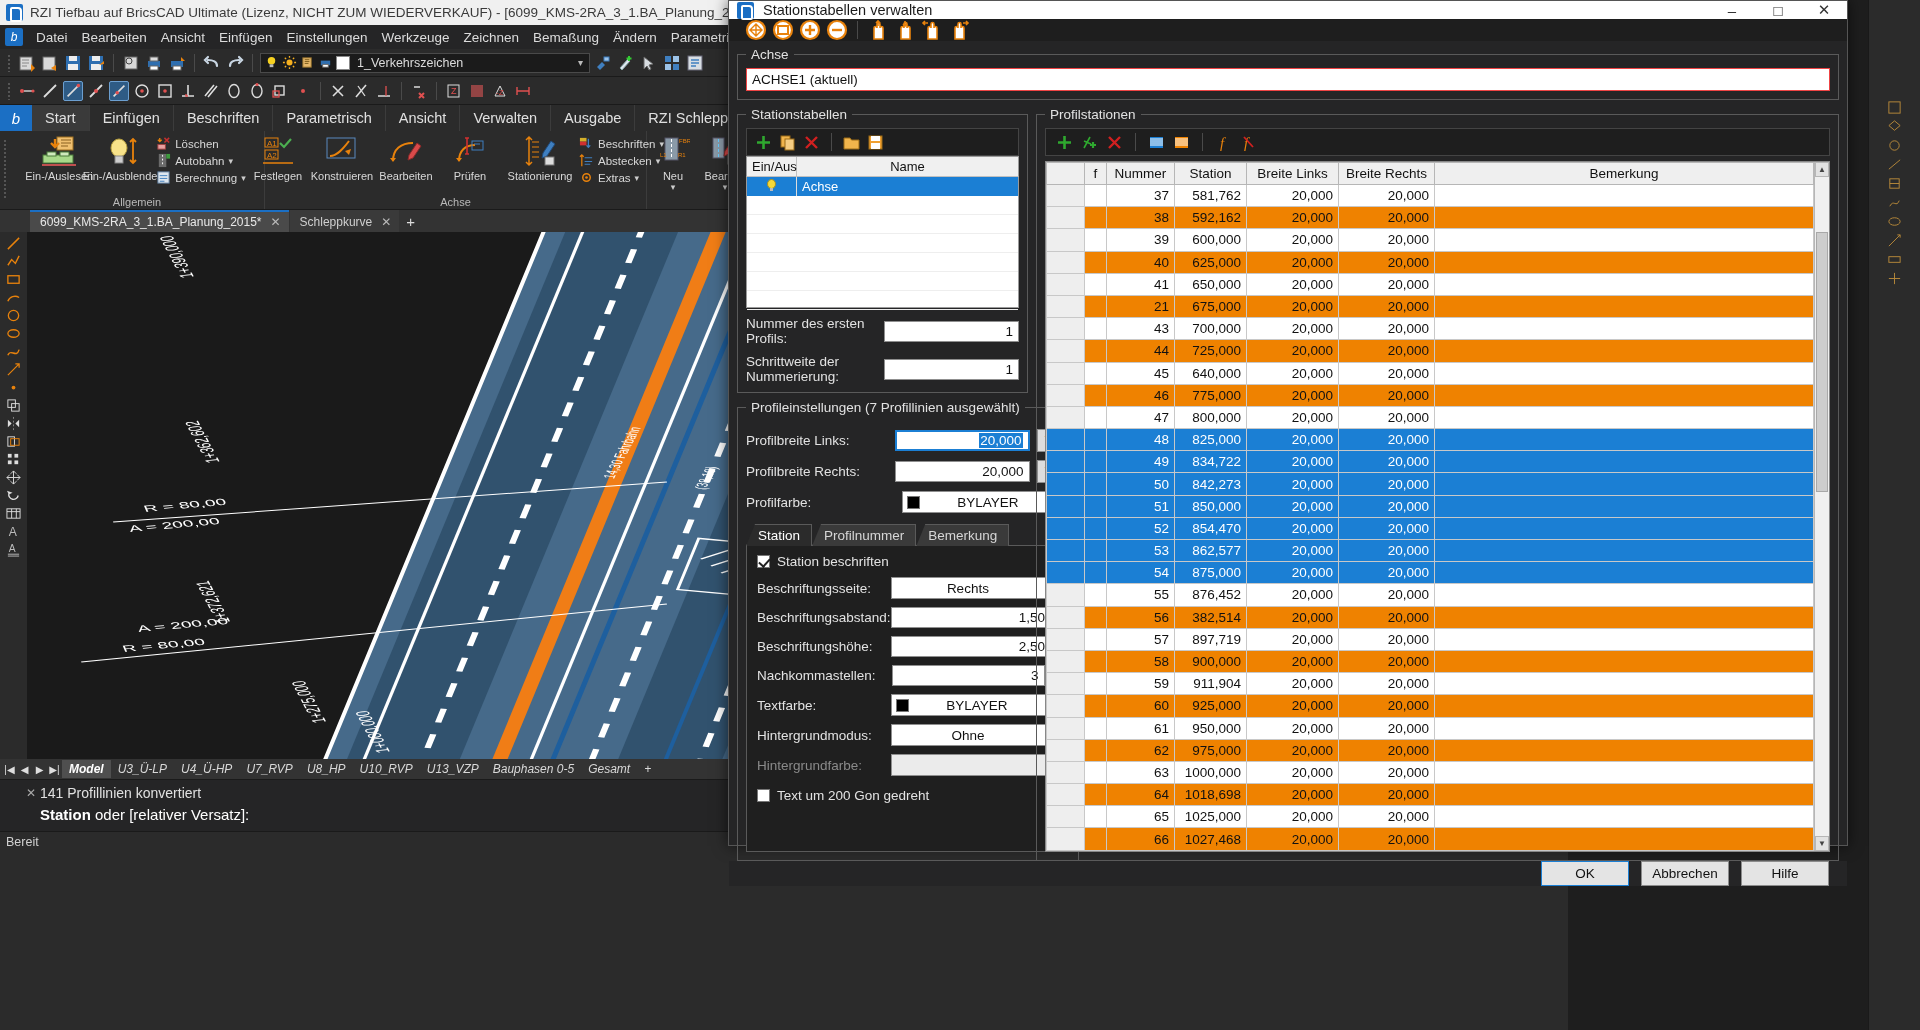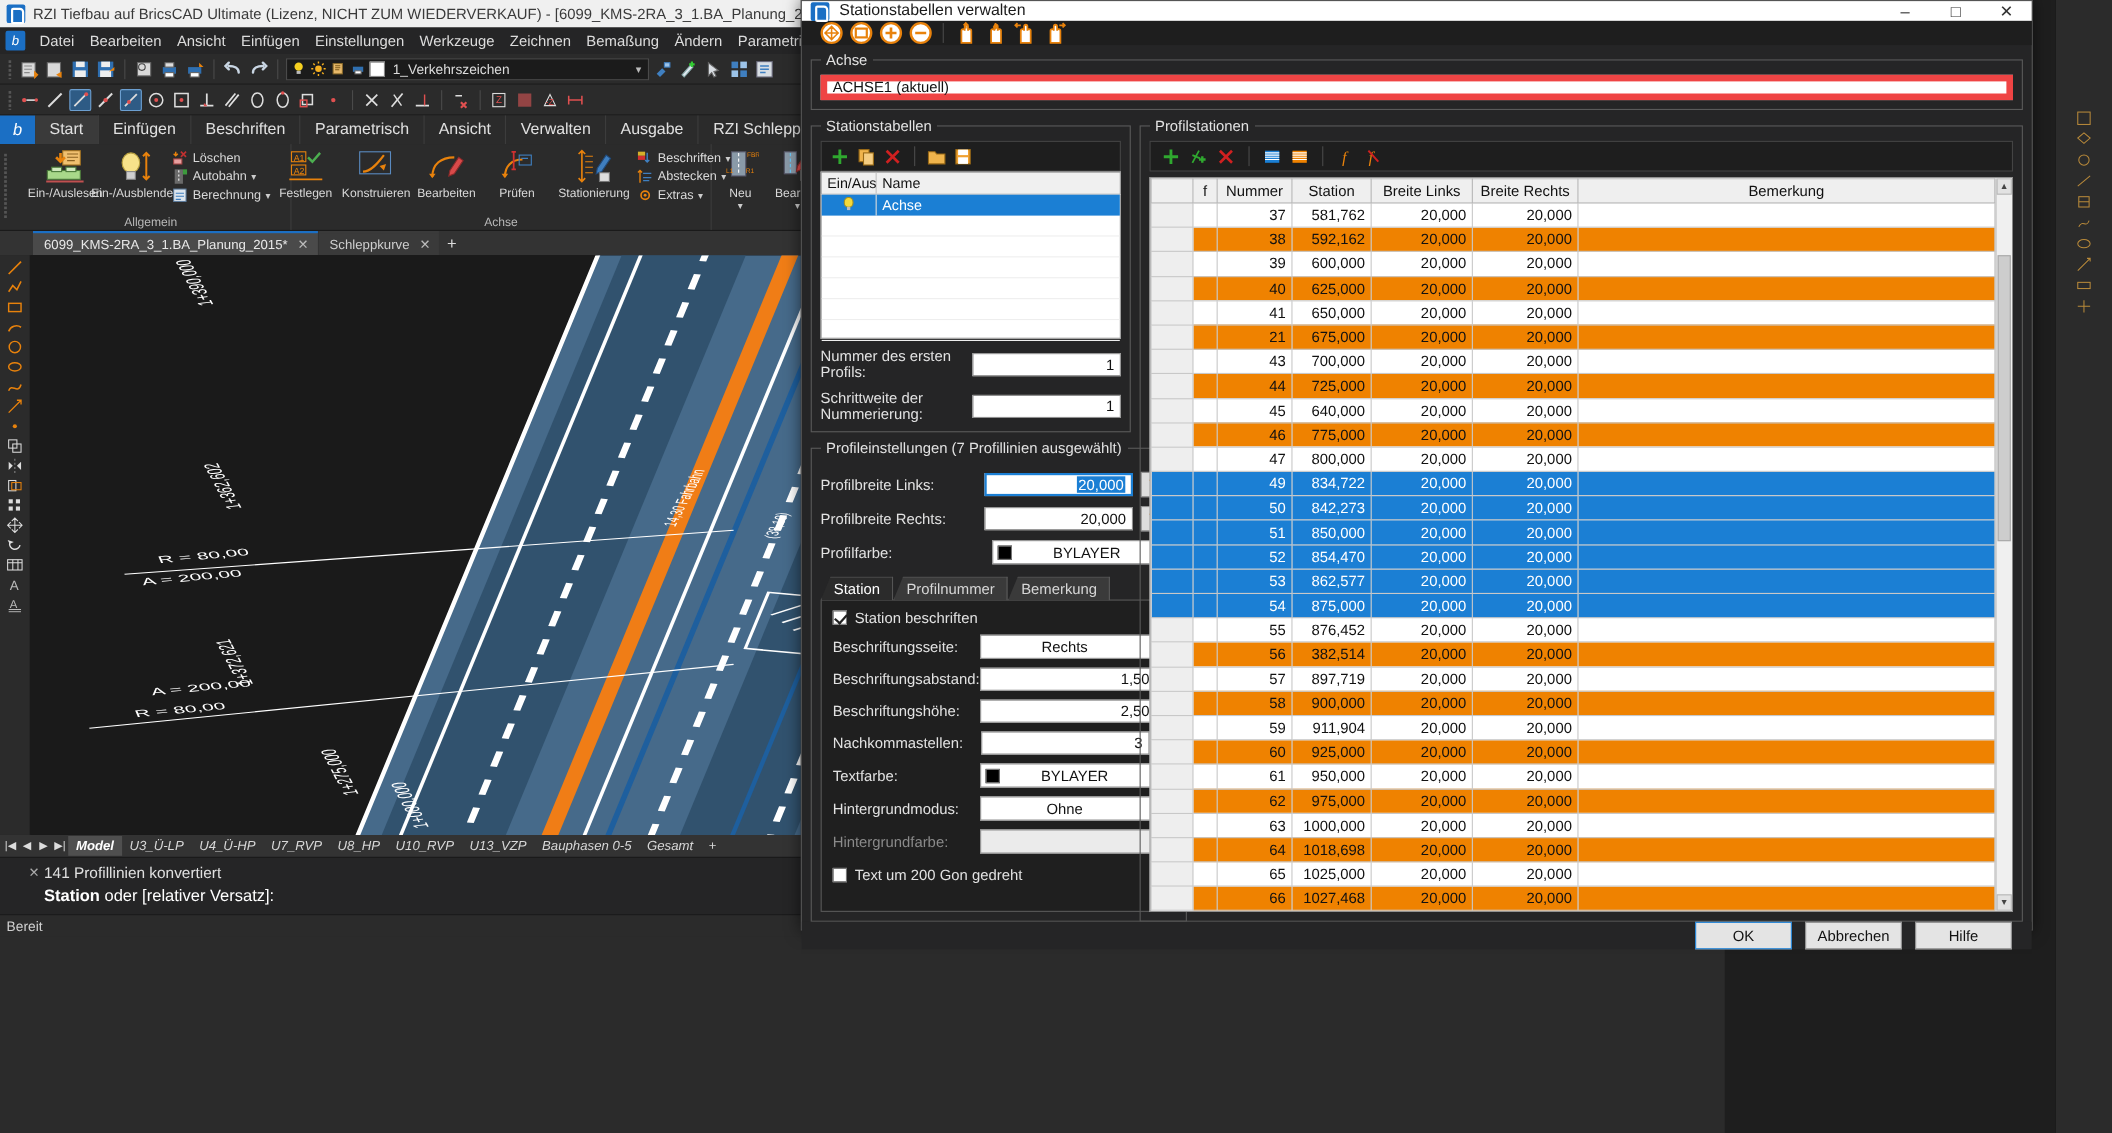--- a/index.html
+++ b/index.html
@@ -89,32 +89,32 @@
   .dlgtitle .dt{font-size:14.5px;color:#1a1a1a;}
   .wbtns{margin-left:auto;display:flex;height:100%;}
   .wbtn{width:46px;display:flex;align-items:center;justify-content:center;color:#333;font-size:15px;}
 
   .dtoolbar{height:32px;background:#1e1e1e;display:flex;align-items:center;gap:5px;padding-left:16px;}
   .dbody{flex:1;display:flex;flex-direction:column;padding:6px 8px 0 8px;}
 
   fieldset.fs{border:1px solid #5a5a5a;margin:0;padding:6px 8px 8px 8px;}
   fieldset.fs > legend{color:#e2e2e2;font-size:13.5px;padding:0 5px;}
 
-  .achsefield{background:#fff;border:6px solid #ef4444;height:23px;display:flex;align-items:center;
+  .achsefield{background:#fff;border:1px solid #ef4444;height:23px;display:flex;align-items:center;
      padding-left:5px;font-size:13.5px;color:#111;}
 
   .cols{display:flex;gap:8px;flex:1;margin-top:7px;}
   .colL{width:291px;display:flex;flex-direction:column;gap:7px;}
   .colR{flex:1;display:flex;flex-direction:column;}
 
   .minitb{height:28px;background:#1e1e1e;display:flex;align-items:center;gap:7px;padding-left:8px;
      border:1px solid #444;}
   .listhdr{display:flex;background:#f0f0f0;border:1px solid #9a9a9a;border-bottom:1px solid #c0c0c0;
      font-size:13px;color:#111;}
-  .listhdr div{padding:2px 5px;border-right:1px solid #c0c0c0;}
+  .listhdr div{padding:2px 5px;border-right:1px solid #c0c0c0;text-align:center;}
   .lrow{display:flex;font-size:13px;}
   .lrow.sel{background:#1b7fd4;color:#fff;}
   .lrow div{padding:2px 5px;height:19px;}
   .listbox{background:#fff;border:1px solid #9a9a9a;border-top:none;height:131px;}
   .lrow .c1{width:50px;border-right:1px solid #ddd;text-align:center;}
   .lrow .c2{flex:1;}
   .emptyrow{height:19px;border-bottom:1px solid #eee;}
 
   .frow{display:flex;align-items:center;margin-top:8px;}
   .frow label{color:#e2e2e2;font-size:13.5px;flex:1;}
@@ -1197,20 +1197,29 @@
                         <td></td>
                         <td class="num">47</td>
                         <td class="sta">800,000</td>
                         <td class="bl">20,000</td>
                         <td class="br">20,000</td>
                         <td></td>
                       </tr>
                       <tr class="blu">
                         <td class="sel0"></td>
                         <td></td>
+                        <td class="num">48</td>
+                        <td class="sta">825,000</td>
+                        <td class="bl">20,000</td>
+                        <td class="br">20,000</td>
+                        <td></td>
+                      </tr>
+                      <tr class="blu">
+                        <td class="sel0"></td>
+                        <td></td>
                         <td class="num">49</td>
                         <td class="sta">834,722</td>
                         <td class="bl">20,000</td>
                         <td class="br">20,000</td>
                         <td></td>
                       </tr>
                       <tr class="blu">
                         <td class="sel0"></td>
                         <td></td>
                         <td class="num">50</td>

